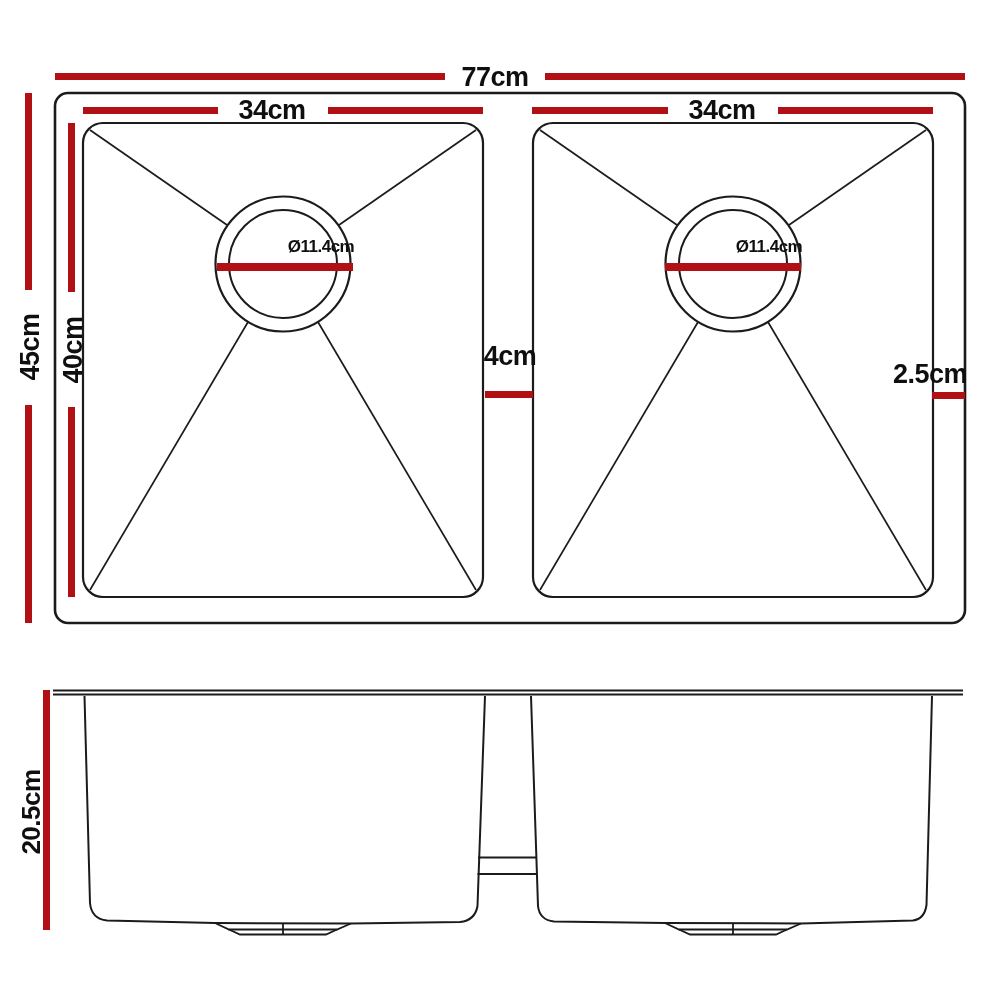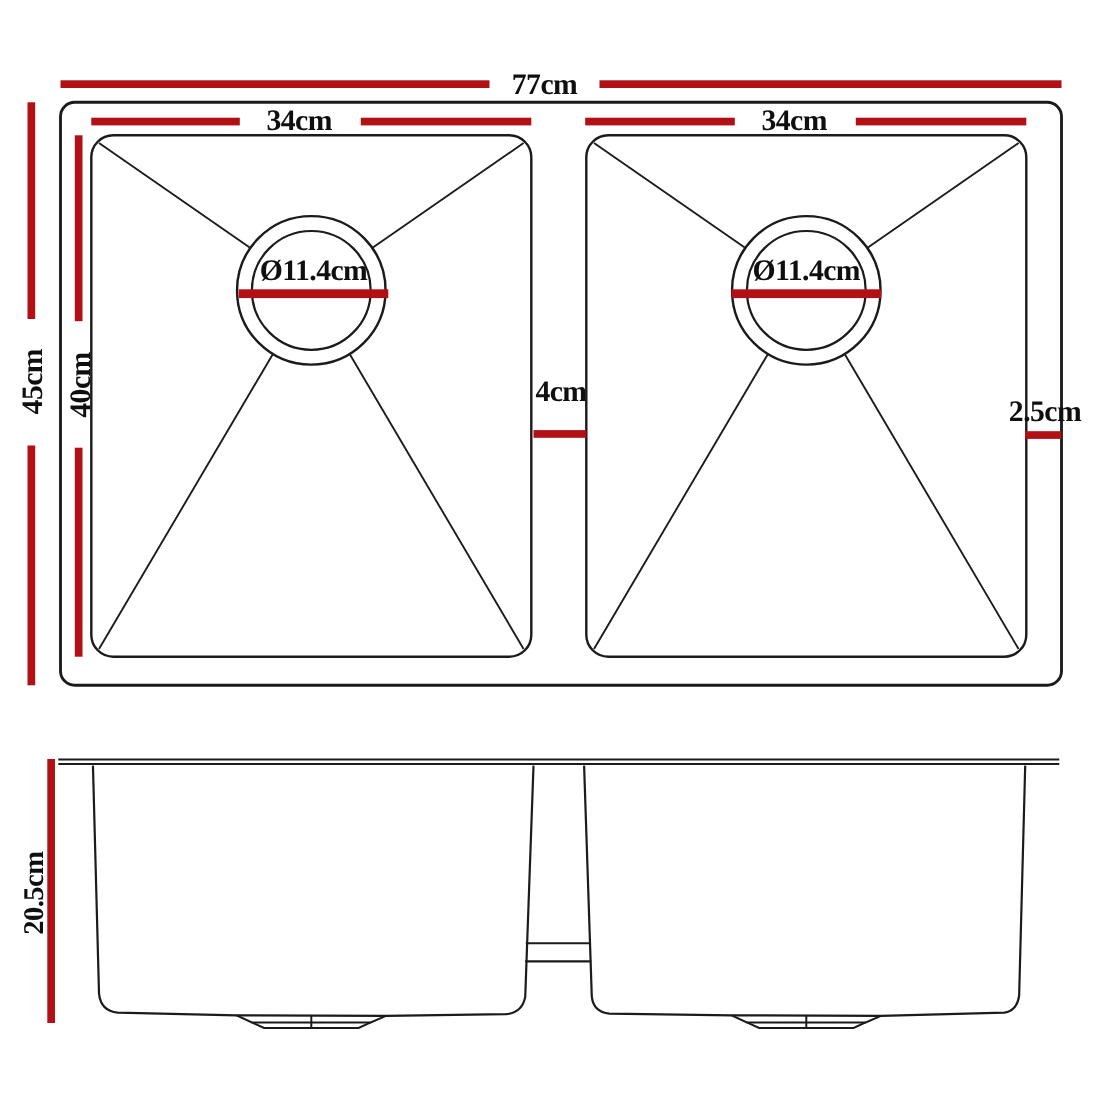--- a/index.html
+++ b/index.html
@@ -4,39 +4,39 @@
 <style>
   :root{
     --dimension-red:#b11015;
     --line-black:#1b1b1b;
     --text-black:#0f0f0f;
     --background:#ffffff;
   }
   html,body{margin:0;padding:0;background:#fff;}
   #canvas{
     position:relative;width:992px;height:1000px;background:var(--background);
-    font-family:Liberation Serif, serif;overflow:hidden;
+    font-family:Liberation Sans, sans-serif;overflow:hidden;
   }
   #linework{position:absolute;left:0;top:0;}
   #linework *{stroke:var(--line-black);fill:none;}
   .s26{stroke-width:2.6px;}
   .s22{stroke-width:2.2px;}
   .s20{stroke-width:2px;}
   .s18{stroke-width:1.8px;}
   .s17{stroke-width:1.7px;}
   .bar{position:absolute;background:var(--dimension-red);}
   .lbl{
     position:absolute;color:var(--text-black);font-weight:bold;
     white-space:nowrap;transform:translate(-50%,-50%);
     letter-spacing:-0.5px;line-height:1;
   }
   .lbl.rot{transform:translate(-50%,-50%) rotate(-90deg);}
   .fs27{font-size:27px;}
   .fs26{font-size:26px;}
-  .fs25{font-size:27px;}
+  .fs25{font-size:17px;margin-left:36px;}
 </style>
 </head>
 <body>
 
 <div id="canvas">
 
   <svg id="linework" width="1000" height="1000" viewBox="0 0 1000 1000">
 
     <rect x="55" y="93" width="910" height="530" rx="13" class="s26"></rect>
     <rect x="83" y="123" width="400" height="474" rx="20" class="s22"></rect>
@@ -99,17 +99,17 @@
   <div class="lbl fs27" style="left:272px;top:110px">34cm</div>
   <div class="lbl fs27" style="left:722px;top:110px">34cm</div>
 
   <div class="lbl rot fs27" style="left:30px;top:347px">45cm</div>
   <div class="lbl rot fs27" style="left:73px;top:350px">40cm</div>
 
   <div class="lbl fs25" style="left:285px;top:246px">Ø11.4cm</div>
   <div class="lbl fs25" style="left:733px;top:246px">Ø11.4cm</div>
 
   <div class="lbl fs27" style="left:510px;top:356px">4cm</div>
-  <div class="lbl fs27" style="left:950px;top:374px">2.5cm</div>
+  <div class="lbl fs27" style="left:930px;top:374px">2.5cm</div>
 
   <div class="lbl rot fs26" style="left:31px;top:812px">20.5cm</div>
 
 </div>
 
 </body></html>

